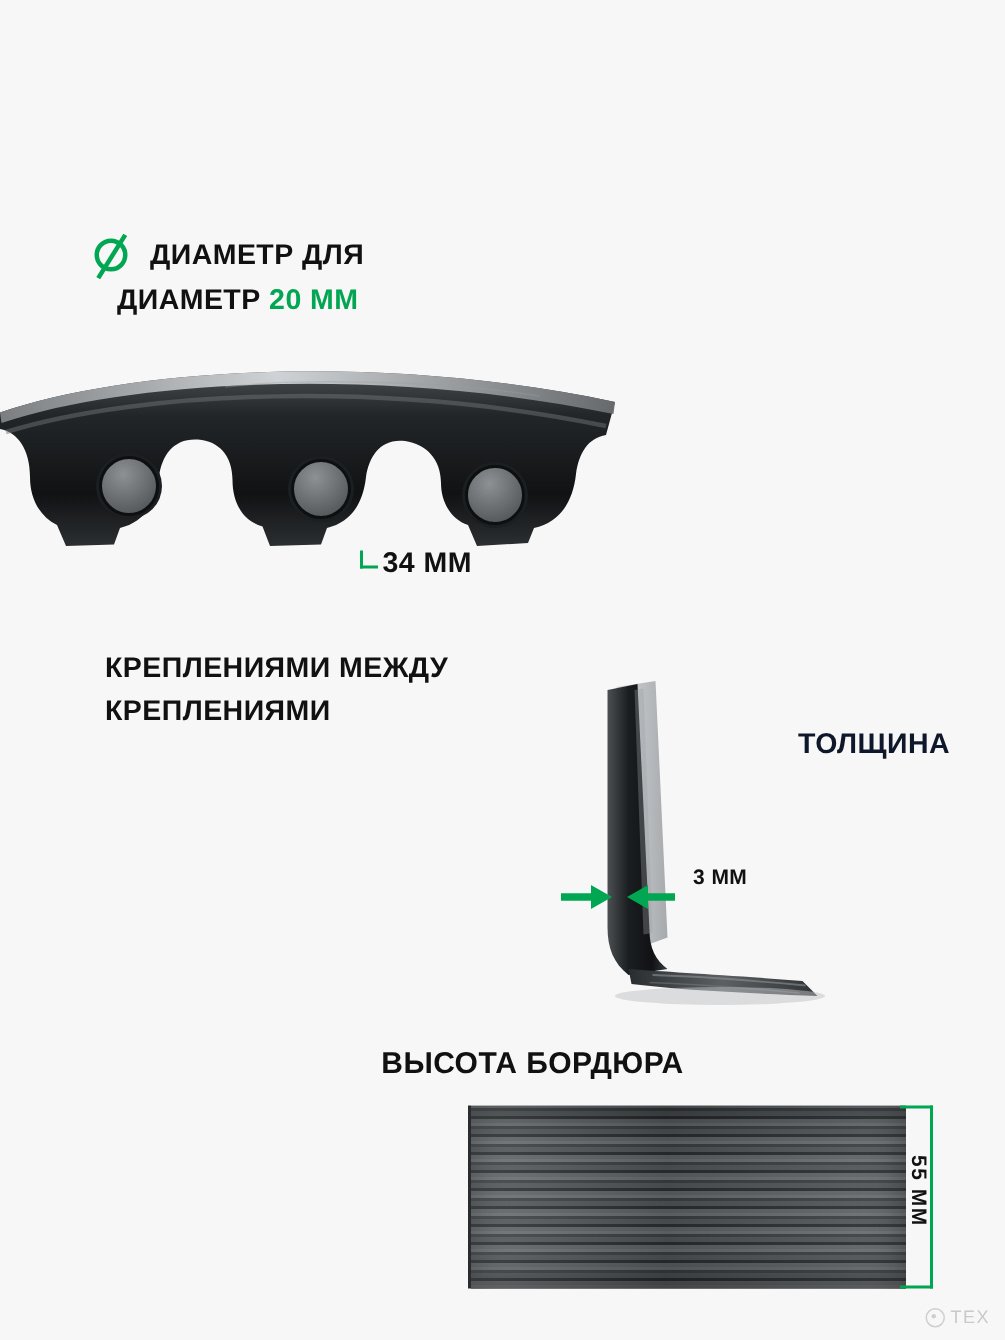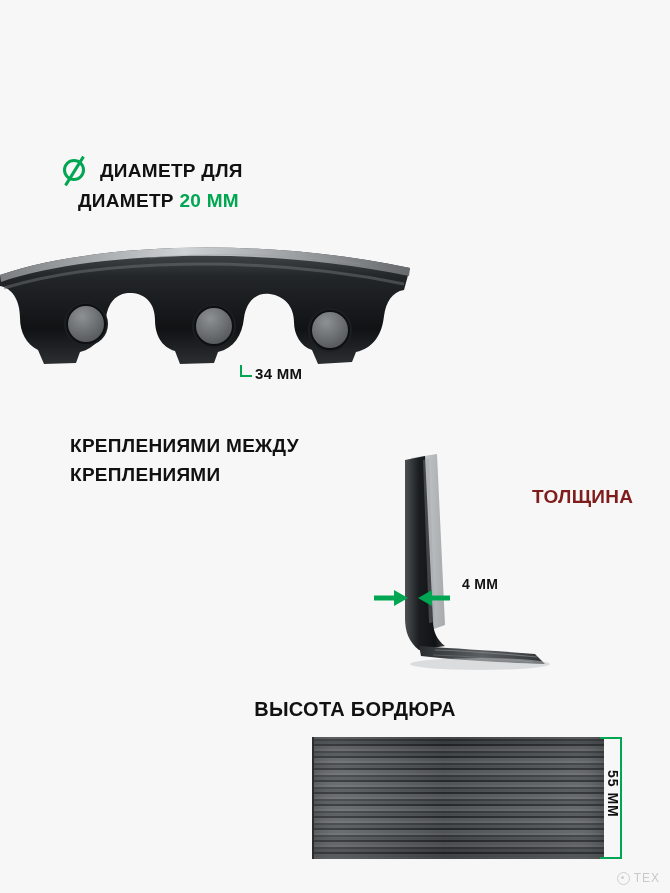--- a/index.html
+++ b/index.html
@@ -93,21 +93,21 @@
     left: 0px;
     width: 430px;
     height: 165px;
   }
 
   
   .label-34 {
     position: absolute;
     top: 365px;
     left: 240px;
-    font-size: 15px;
+    font-size: 19px;
     font-weight: bold;
     color: #111;
     letter-spacing: 0.3px;
   }
   .label-34 .bracket {
     display: inline-block;
     width: 10px;
     height: 10px;
     border-left: 2px solid #00a651;
     border-bottom: 2px solid #00a651;
@@ -159,21 +159,21 @@
   .cap-thickness {
     position: absolute;
     top: 483px;
     left: 532px;
     width: 130px;
     font-size: 19px;
     font-weight: bold;
     line-height: 1.5;
     letter-spacing: 0.3px;
     text-align: left;
-    color: #7f1d1d;
+    color: #0f172a;
   }
 
   
   .cap-height {
     position: absolute;
     top: 698px;
     left: 0;
     width: 670px;
     text-align: center;
     font-size: 20px;
@@ -380,21 +380,21 @@
   </div>
 
   <div class="thick-arrows">
     <svg width="80" height="20" viewBox="0 0 80 20">
       <line x1="2" y1="10" x2="22" y2="10" stroke="#00a651" stroke-width="5"></line>
       <polygon points="22,2 36,10 22,18" fill="#00a651"></polygon>
       <line x1="78" y1="10" x2="60" y2="10" stroke="#00a651" stroke-width="5"></line>
       <polygon points="60,2 46,10 60,18" fill="#00a651"></polygon>
     </svg>
   </div>
-  <div class="label-3mm">4 ММ</div>
+  <div class="label-3mm">3 ММ</div>
 
   <div class="cap-thickness">
     <div>ТОЛЩИНА</div>
   </div>
 
   <div class="cap-height">ВЫСОТА БОРДЮРА</div>
 
   <div class="photo-height"></div>
   <div class="height-bracket"></div>
   <div class="label-55">55 ММ</div>

